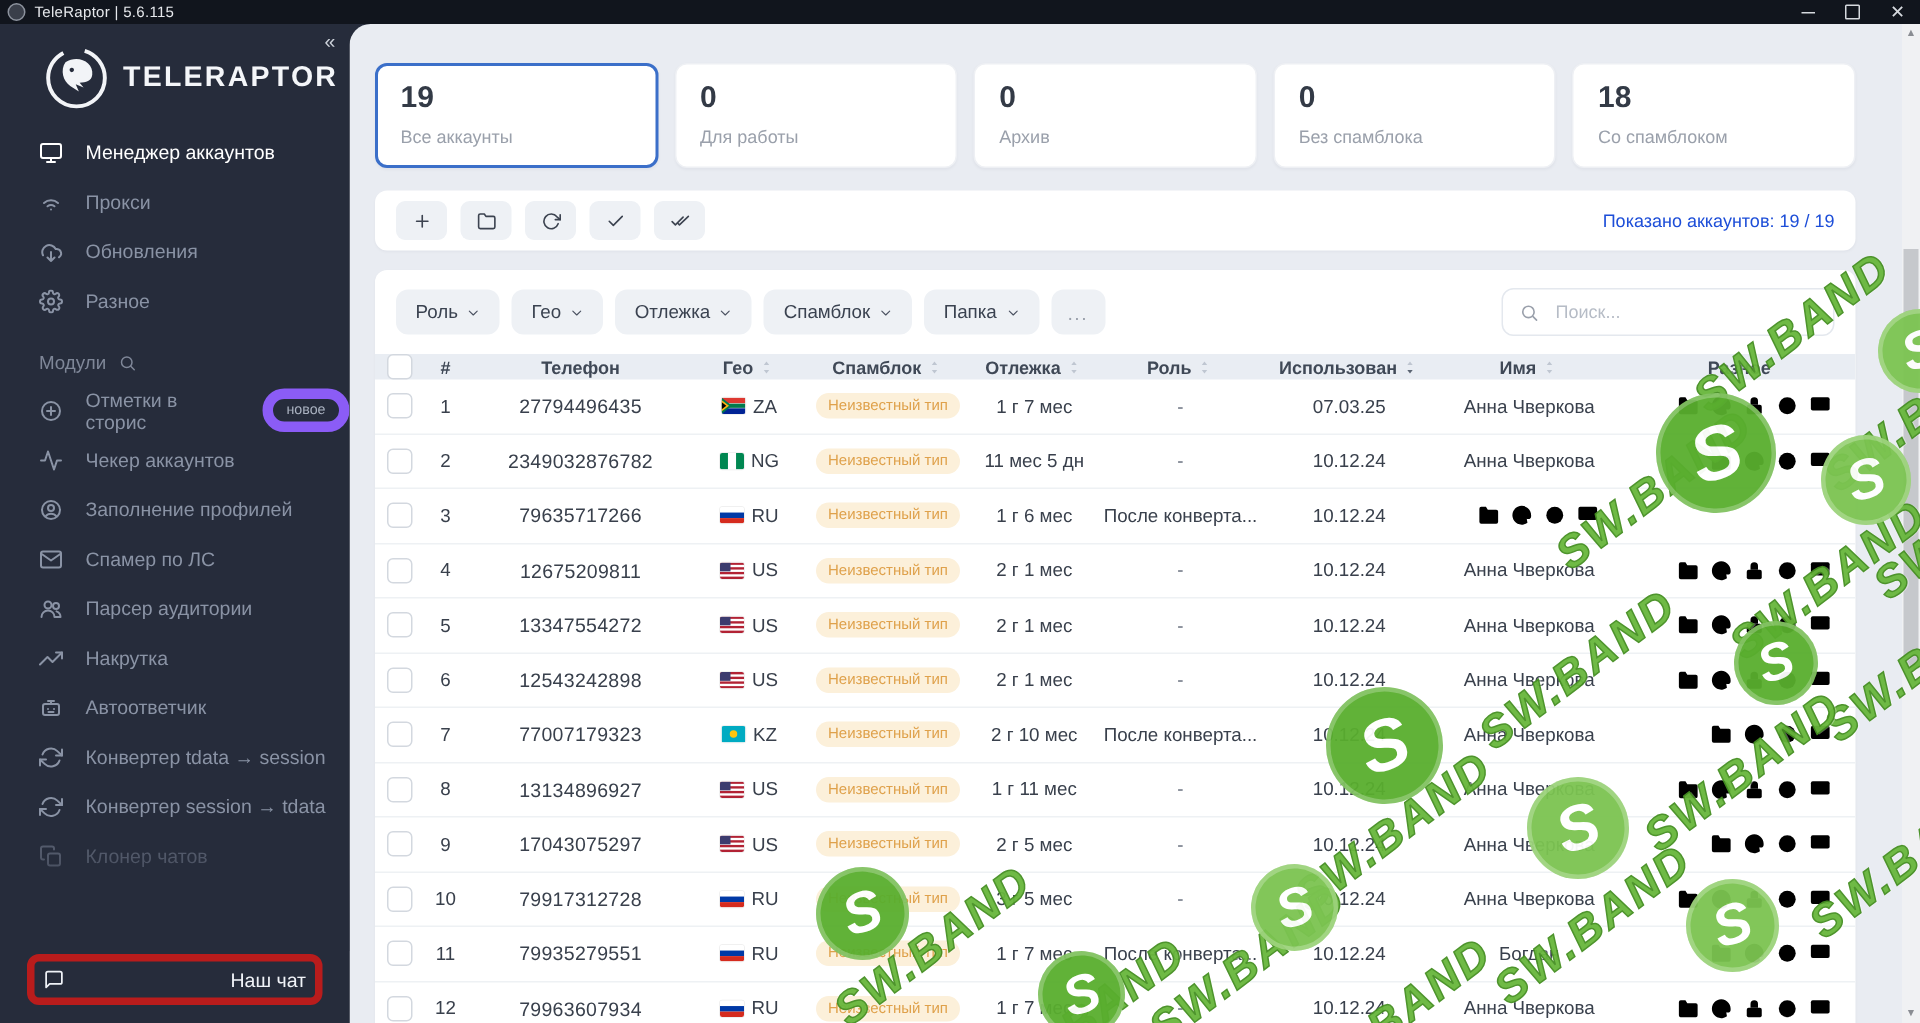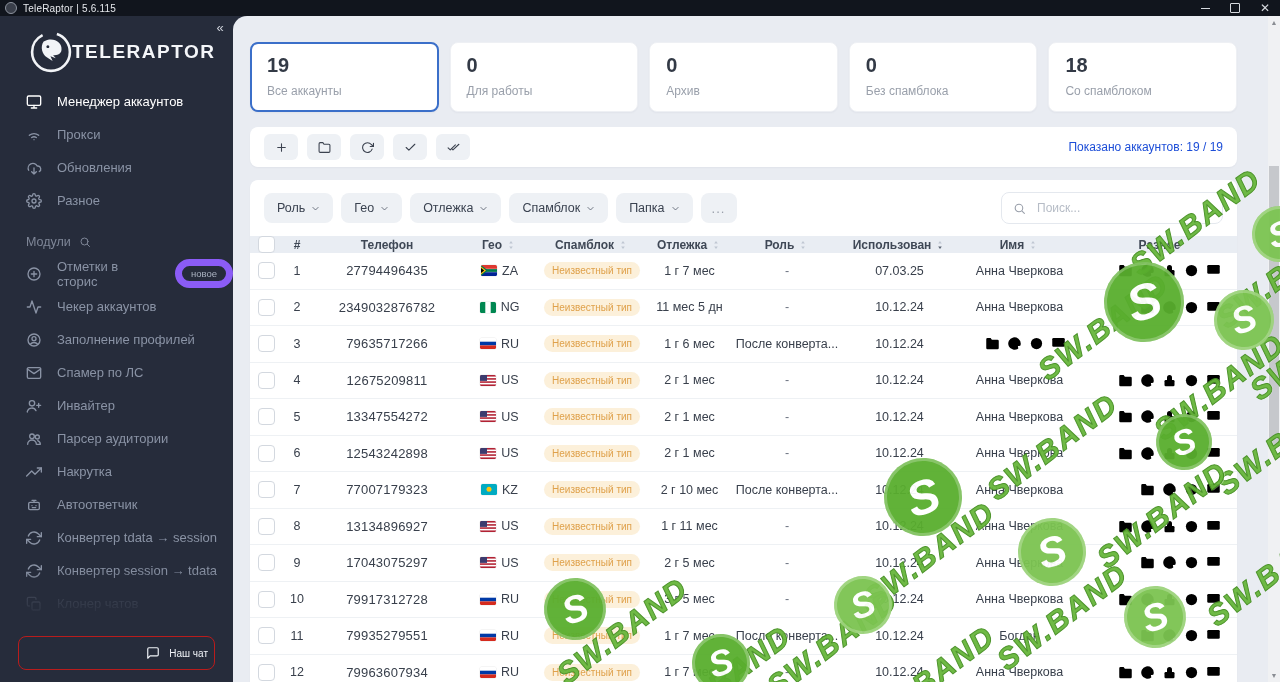--- a/index.html
+++ b/index.html
@@ -13,33 +13,33 @@
   .tb-controls{margin-left:auto;display:flex;align-items:center;height:100%;}
   .tb-btn{width:30px;height:100%;display:flex;align-items:center;justify-content:center;color:#d6d9de;}
   .glyph-min{width:9px;height:0;border-top:1px solid #d6d9de;}
   .glyph-max{width:8px;height:8px;border:1px solid #d6d9de;border-radius:1px;}
   .glyph-close{font-size:12px;line-height:1;color:#d6d9de;}
   
   .shell{position:absolute;left:0;top:16px;right:0;bottom:0;background:#262c3b;display:flex;}
   
   .sidebar{width:233px;flex:0 0 233px;background:#262c3b;position:relative;display:flex;flex-direction:column;overflow:hidden;}
   .collapse-chip{position:absolute;top:0;left:206px;width:28px;height:22px;border-radius:0 0 8px 8px;color:#cdd2da;font-size:13px;display:flex;align-items:center;justify-content:center;}
-  .brand{display:flex;align-items:center;padding:15px 0 12px 30px;}
+  .brand{display:flex;align-items:center;gap:10px;padding:15px 0 12px 30px;}
   .brand-logo{width:42px;height:42px;flex:0 0 42px;}
   .brand-name{color:#f4f6f9;font-weight:bold;font-size:19px;letter-spacing:1.5px;}
   .side-nav{display:flex;flex-direction:column;}
   .side-item{height:33px;display:flex;align-items:center;gap:15px;padding-left:26px;color:#8a93a5;font-size:13px;cursor:default;}
   .side-item .ic{width:16px;height:16px;flex:0 0 16px;}
   .side-item.active{color:#fff;}
   .side-item.dimmed{opacity:.45;}
   .modules-head{display:flex;align-items:center;gap:8px;color:#7f8798;font-size:12.5px;padding:18px 0 8px 26px;}
   .modules-head .ic{width:12px;height:12px;color:#7f8798;}
   .badge-new{border:7px solid #8b5cf6;border-radius:999px;padding:2px 9px;font-size:9.5px;color:#aab2c0;margin-left:4px;}
   .side-fade{position:absolute;left:0;right:0;bottom:48px;height:66px;background:linear-gradient(to bottom,rgba(38,44,59,0),#262c3b 80%);pointer-events:none;}
-  .chat-btn{margin:auto 18px 12px 18px;height:34px;border:1px solid #b91c1c;border-radius:8px;background:transparent;color:#f0f3f8;font-size:10px;display:flex;align-items:center;justify-content:flex-end;gap:9px;cursor:pointer;font-family:inherit;}
+  .chat-btn{margin:auto 18px 12px 18px;height:34px;border:5px solid #b91c1c;border-radius:8px;background:transparent;color:#f0f3f8;font-size:13px;display:flex;align-items:center;justify-content:space-between;gap:9px;cursor:pointer;font-family:inherit;}
   .chat-btn .ic{width:14px;height:14px;}
   
   .main{flex:1;background:#e9ecf2;border-top-left-radius:14px;padding:26px 43px 0 17px;display:flex;flex-direction:column;overflow:hidden;}
   .stats{display:flex;gap:11px;}
   .stat-card{flex:1;background:#fff;border:1px solid #eef0f4;border-radius:8px;height:70px;box-sizing:border-box;padding:11px 16px;box-shadow:0 1px 2px rgba(20,30,50,.04);}
   .stat-card.selected{border:2px solid #3b6fc9;padding:10px 15px;}
   .stat-value{font-size:20px;font-weight:600;color:#333a46;}
   .stat-label{font-size:12px;color:#9aa0ab;margin-top:7px;}
   .toolbar{margin-top:15px;height:40px;background:#fff;border-radius:8px;display:flex;align-items:center;padding:0 14px;gap:9px;box-shadow:0 1px 2px rgba(20,30,50,.04);}
   .tool-btn{width:34px;height:26px;border-radius:6px;background:#eef1f5;border:none;display:flex;align-items:center;justify-content:center;color:#3c4350;cursor:pointer;}
@@ -199,30 +199,20 @@
             <svg viewBox="0 0 24 24">
               <rect x="2" y="4" width="20" height="16" rx="2"></rect>
               <path d="M22 6l-10 7L2 6"></path>
             </svg>
           </span>
           <span>Спамер по ЛС</span>
         </div>
         <div class="side-item">
           <span class="ic">
             <svg viewBox="0 0 24 24">
-              <circle cx="9" cy="8" r="4"></circle>
-              <path d="M2 21v-1a7 7 0 0 1 13-1"></path>
-              <path d="M19 8v6M16 11h6"></path>
-            </svg>
-          </span>
-          <span>Инвайтер</span>
-        </div>
-        <div class="side-item">
-          <span class="ic">
-            <svg viewBox="0 0 24 24">
               <circle cx="9" cy="8" r="3.5"></circle>
               <path d="M2.5 20a6.5 6.5 0 0 1 13 0"></path>
               <circle cx="17" cy="9" r="3"></circle>
               <path d="M16.5 20h5a6 6 0 0 0-4-5.6"></path>
             </svg>
           </span>
           <span>Парсер аудитории</span>
         </div>
         <div class="side-item">
           <span class="ic">

